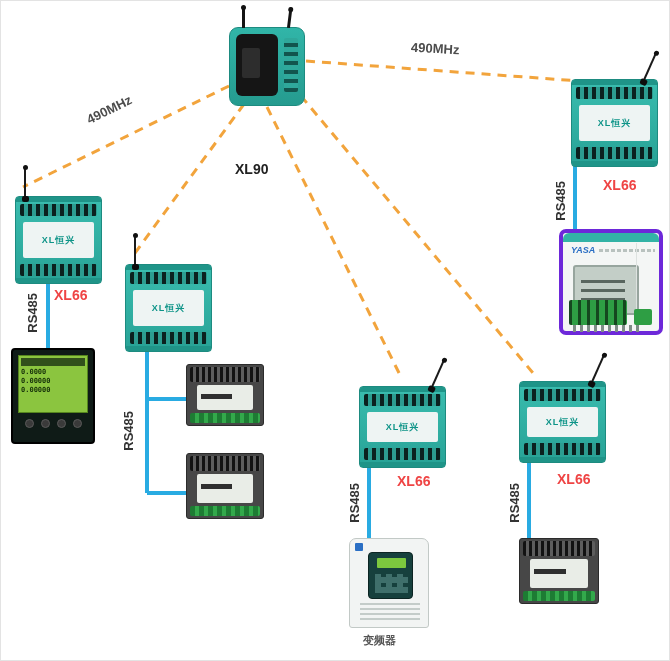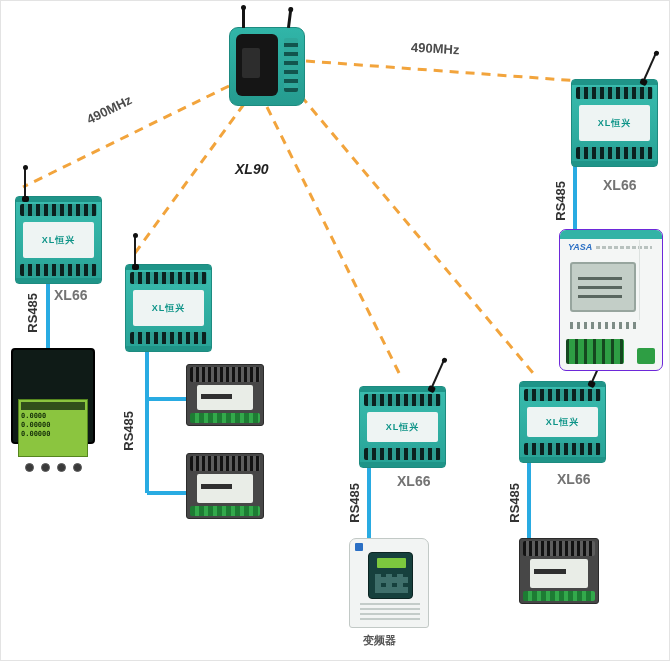--- a/index.html
+++ b/index.html
@@ -3,22 +3,22 @@
 <meta charset="utf-8">
 <style>
   * { box-sizing: border-box; margin: 0; padding: 0; }
   body { background:#fff; font-family:"Liberation Sans", sans-serif; }
   .canvas { position:relative; width:670px; height:661px; background:#fff; border:1px solid #e3e3e3; overflow:hidden; }
   svg.wires { position:absolute; left:0; top:0; width:670px; height:661px; }
 
   
   .lbl { position:absolute; font-weight:bold; color:#4a4a4a; white-space:nowrap; }
   .rf  { font-size:13px; color:#4d4d4d; }
-  .xl66-lbl { font-size:14px; color:#737373; }
-  .gw-lbl { font-size:14px; color:#222;font-style:italic; }
+  .xl66-lbl { font-size:14px; color:#ef4444; }
+  .gw-lbl { font-size:14px; color:#222; }
   .vert { writing-mode: vertical-rl; transform: rotate(180deg); font-size:13px; color:#333; }
   .cap { font-size:11px; color:#555; }
 
   
   .xl66 { position:absolute; width:87px; height:88px; background:linear-gradient(#3abdaf,#27a296);
           border:1px solid #1d8b80; border-radius:4px; display:flex; flex-direction:column; }
   .din { flex:0 0 5px; background:#1f9488; border-radius:3px 3px 0 0; }
   .din.b { border-radius:0 0 3px 3px; }
   .terms { flex:0 0 12px; margin:2px 4px; border-radius:2px;
            background:#15645c; background-image:repeating-linear-gradient(90deg,#0b211f 0 4px, #2c9c90 4px 8px); }
@@ -47,29 +47,29 @@
   .eterm { flex:0 0 15px; margin:2px 3px 0; border-radius:2px;
            background:repeating-linear-gradient(90deg,#121212 0 3px, #5d5d5d 3px 6px); }
   .elcd { flex:1; margin:3px 10px; background:#e9ede7; border-radius:2px; position:relative; }
   .elcd::after { content:''; position:absolute; left:4px; top:35%; width:55%; height:5px; background:#2f2f2f; }
   .egreen { flex:0 0 10px; margin:0 3px 2px; border-radius:2px;
             background:repeating-linear-gradient(90deg,#1d7c33 0 5px, #33a94b 5px 9px); }
 
   
   .pmeter { position:absolute; left:10px; top:347px; width:84px; height:96px; background:#0f1b17;
             border:2px solid #000; border-radius:4px; padding:5px; }
-  .pscreen { height:58px; background:#8bc53f; border:1px solid #55851e; padding:2px;margin-top:44px; }
+  .pscreen { height:58px; background:#8bc53f; border:1px solid #55851e; padding:2px; }
   .phead { height:8px; background:#31501b; margin-bottom:2px; }
   .prow { font-size:7px; line-height:9px; color:#17320a; font-family:"DejaVu Sans Mono", monospace; font-weight:bold; }
   .pbtns { margin-top:6px; display:flex; gap:7px; justify-content:center; }
   .pbtns span { width:9px; height:9px; border-radius:50%; background:#3a3a3a; border:1px solid #5a5a5a; }
 
   
-  .fmeter { position:absolute; left:558px; top:228px; width:104px; height:142px; background:#f4f6f5;
-            border:1px solid #6d28d9; border-radius:7px; }
+  .fmeter { position:absolute; left:558px; top:228px; width:104px; height:106px; background:#f4f6f5;
+            border:4px solid #6d28d9; border-radius:7px; }
   .fband { height:9px; background:#33b3a6; border-radius:6px 6px 0 0; }
   .fbrand { position:absolute; left:8px; top:12px; font-size:9px; font-style:italic; font-weight:bold; color:#2b6fc4; }
   .fsub { position:absolute; left:36px; top:16px; width:56px; height:3px;
           background:repeating-linear-gradient(90deg,#b9c2bf 0 4px, transparent 4px 6px); }
   .flcd { position:absolute; left:10px; top:32px; width:66px; height:50px; background:#c3cec7;
           border:2px solid #97a59e; border-radius:3px; }
   .flcd::after { content:''; position:absolute; left:6px; top:8px; width:44px; height:26px;
                  background:repeating-linear-gradient(0deg,#59665f 0 3px, transparent 3px 9px); }
   .fdots { position:absolute; left:10px; top:92px; width:66px; height:7px;
            background:repeating-linear-gradient(90deg,#7d8c86 0 3px, transparent 3px 7px); }

